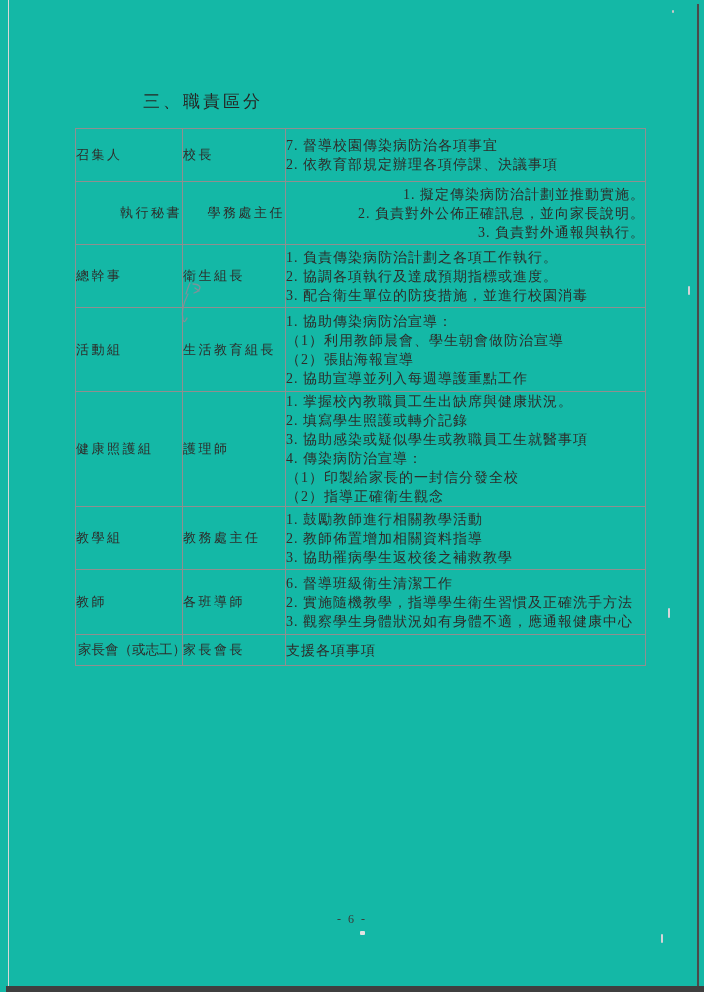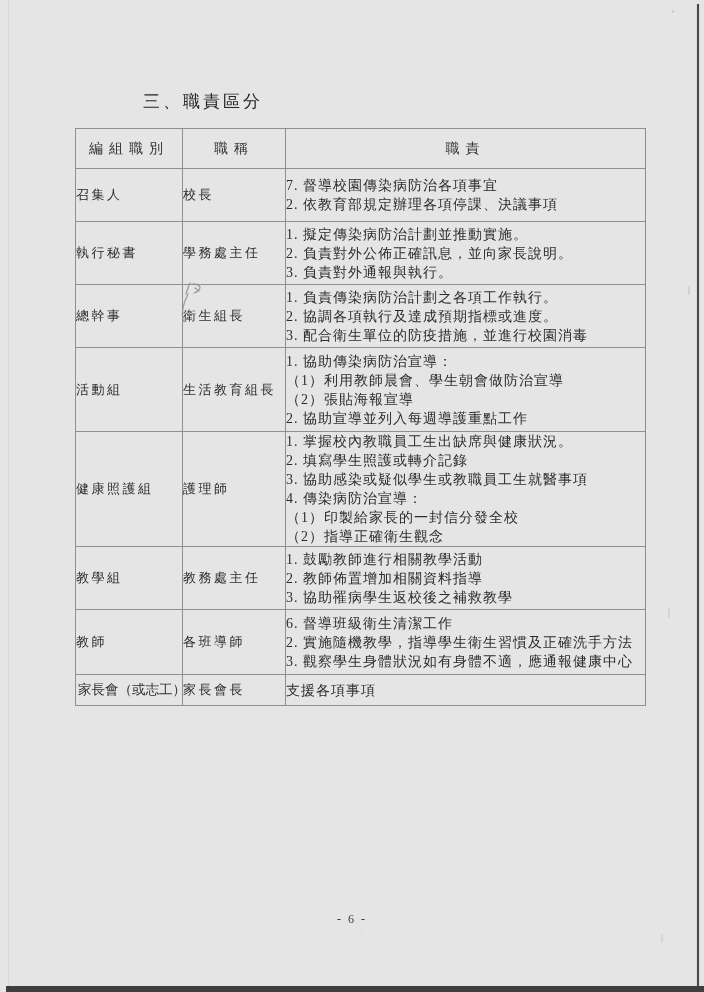--- a/index.html
+++ b/index.html
@@ -1,19 +1,19 @@
 <!DOCTYPE html>
 <html><head>
 <meta charset="utf-8">
 <style>
   html,body{margin:0;padding:0;background:#ffffff;}
   .page{
     position:relative;
     width:704px;height:992px;
-    background:#e5e5e5;
+    background:#14b8a6;
     overflow:hidden;
     font-family:"Liberation Serif","DejaVu Serif",serif;
     color:#2e2c2a;
   }
   
   .scan-left{position:absolute;left:8px;top:0;width:1px;height:986px;background:#d8d8d8;}
   .scan-right{position:absolute;left:697px;top:4px;width:2px;height:982px;background:#4a4a4a;box-shadow:0 0 1px #777;}
   .scan-bottom{position:absolute;left:6px;top:986px;width:698px;height:6px;background:#3f3f3f;}
   .speck{position:absolute;background:#c9c9c9;border-radius:1px;}
   .speck.s1{left:672px;top:10px;width:2px;height:3px;}
@@ -49,21 +49,21 @@
     font-size:13px;letter-spacing:2.5px;
     padding-left:5px;white-space:nowrap;overflow:visible;
   }
   td.role.tight{letter-spacing:0;font-size:13.5px;padding-left:2px;}
   td.duties-cell{
     font-size:14px;letter-spacing:1px;
     padding:3px 2px 3px 6px;line-height:19px;
   }
   td.duties-cell .duty-line{white-space:nowrap;}
   tr.r1 td{height:52px;}
-  tr.r2 td{height:62px;}
+  tr.r2 td{height:62px;text-align:right;}
   tr.r3 td{height:62px;margin-top:39px;}
   tr.r4 td{height:83px;}
   tr.r5 td{height:114px;}
   tr.r6 td{height:52px;}
   tr.r7 td{height:62px;}
   tr.r8 td{height:46px;}
   tr.r9 td{height:64px;}
   tr.r10 td{height:30px;}
 
   .handwritten{position:absolute;left:176px;top:280px;width:34px;height:48px;pointer-events:none;}
@@ -89,25 +89,20 @@
 
   <div class="section-title">三、職責區分</div>
 
   <table class="duties">
     <colgroup>
         <col class="c1">
         <col class="c2">
         <col class="c3">
       </colgroup>
     <tbody>
-        <tr>
-      <th>編組職別</th>
-      <th>職稱</th>
-      <th>職責</th>
-    </tr>
 
     <tr class="r1">
       <td class="role">召集人</td>
       <td class="title">校長</td>
       <td class="duties-cell">
         <div class="duty-line">7. 督導校園傳染病防治各項事宜</div>
         <div class="duty-line">2. 依教育部規定辦理各項停課、決議事項</div>
       </td>
     </tr>
 

